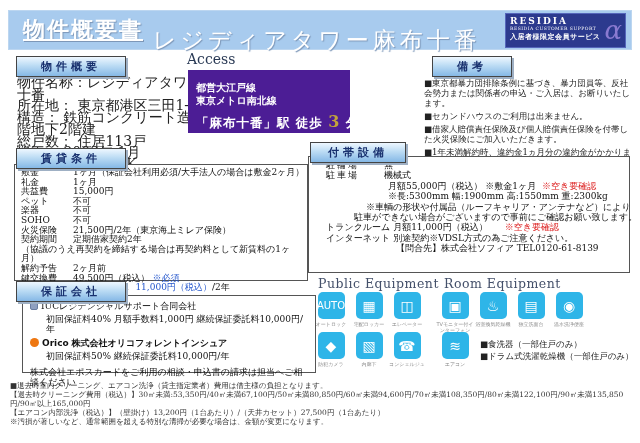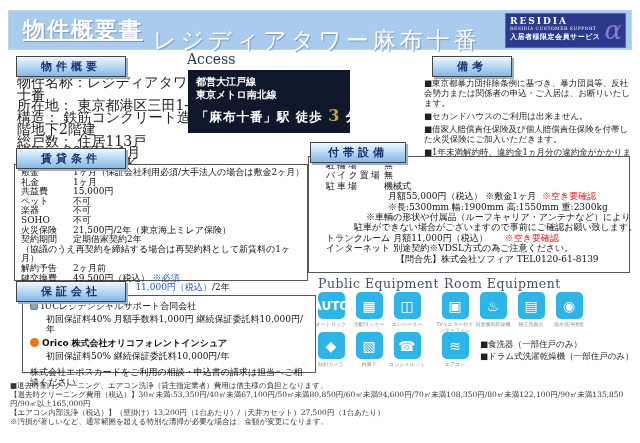--- a/index.html
+++ b/index.html
@@ -27,21 +27,21 @@
              font-weight:bold; font-size:11px; text-align:center; letter-spacing:4px; padding:2px 0; z-index:3; }
 
   .content-box { position:absolute; background:#fff; border:1px solid #555; z-index:1; }
 
   
   .overview-rows { position:absolute; left:17px; top:77px; width:225px; font-size:14px; line-height:11.7px; color:#222; }
 
   
   .access-label { position:absolute; left:187px; top:51px; font-size:14px; color:#2a3a55; }
   .access-box { position:absolute; left:188px; top:70px; width:162px; height:63px;
-                background:#0f172a; color:#fff; padding:6px 8px; }
+                background:#4c1d95; color:#fff; padding:12px 8px; }
   .access-line { font-size:10px; font-weight:bold; line-height:12.5px; }
   .access-station { margin-top:5px; font-size:12.5px; font-weight:bold; letter-spacing:1px; white-space:nowrap; }
   .access-min { color:#c2a33c; font-size:16px; }
 
   
   .remarks-list { position:absolute; left:424px; top:78px; width:211px; font-size:8.5px; line-height:10px; color:#222; }
   .remarks-list div { margin-bottom:3px; }
 
   
   .rental-box { left:14px; top:164px; width:294px; height:117px; padding:3px 6px; font-size:9px; line-height:9.6px; }
@@ -67,21 +67,21 @@
   .indent40 { padding-left:40px; white-space:nowrap; }
   .indent28 { padding-left:28px; white-space:nowrap; }
   .indent70 { padding-left:70px; white-space:nowrap; }
 
   
   .equip-title { position:absolute; font-size:12.5px; color:#44506a; letter-spacing:0.5px; }
   .tile { position:absolute; width:38px; text-align:center; }
   .tile-box { width:27px; height:27px; margin:0 auto; background:#2eb5e8; border-radius:5px;
               color:#fff; display:flex; align-items:center; justify-content:center; font-size:14px;
               font-family:"DejaVu Sans", sans-serif; }
-  .tile-box.txt { font-size:12px; font-weight:bold; letter-spacing:0; }
+  .tile-box.txt { font-size:10px; font-weight:normal; letter-spacing:0; }
   .tile-label { display:block; font-size:5px; color:#888; line-height:6px; margin-top:2px;
                 font-family:"DejaVu Sans", sans-serif; }
   .equip-notes { position:absolute; left:480px; top:338px; font-size:8.5px; line-height:12px; color:#222; }
 
   
   .footer-notes { position:absolute; left:10px; top:381px; width:624px; font-size:7.5px; line-height:9px; color:#333; }
 </style>
 </head>
 <body>
 
@@ -150,21 +150,20 @@
   <div>
     <span class="orico-dot"></span><span class="orico-name">Orico</span>&nbsp;<span class="orico-name">株式会社オリコフォレントインシュア</span>
   </div>
   <div class="g-terms">初回保証料50% 継続保証委託料10,000円/年</div>
   <div class="g-epos">株式会社エポスカードをご利用の相談・申込書の請求は担当へご相談ください</div>
 </div>
 
 <div class="sec-hdr" style="left:310px;top:142px;width:96px;">付帯設備</div>
 <div class="content-box fac-box">
   <div class="kv-row"><span class="fac-label">駐輪場</span><span>無</span></div>
-  <div class="kv-row"><span class="fac-label">バイク置場</span><span>無</span></div>
   <div class="kv-row"><span class="fac-label">駐車場</span><span>機械式</span></div>
   <div class="indent60"><span>月額55,000円（税込） ※敷金1ヶ月</span>&nbsp;&nbsp;<span class="red">※空き要確認</span></div>
   <div class="indent60">※長:5300mm 幅:1900mm 高:1550mm 重:2300kg</div>
   <div class="indent40">※車輌の形状や付属品（ルーフキャリア・アンテナなど）により</div>
   <div class="indent28">駐車ができない場合がございますので事前にご確認お願い致します。</div>
   <div class="kv-row"><span>トランクルーム</span>&nbsp;<span>月額11,000円（税込）</span>&nbsp;&nbsp;&nbsp;&nbsp;&nbsp;&nbsp;<span class="red">※空き要確認</span></div>
   <div class="kv-row"><span>インターネット</span>&nbsp;<span>別途契約※VDSL方式の為ご注意ください。</span></div>
   <div class="indent70">【問合先】株式会社ソフィア TEL0120-61-8139</div>
 </div>
 

